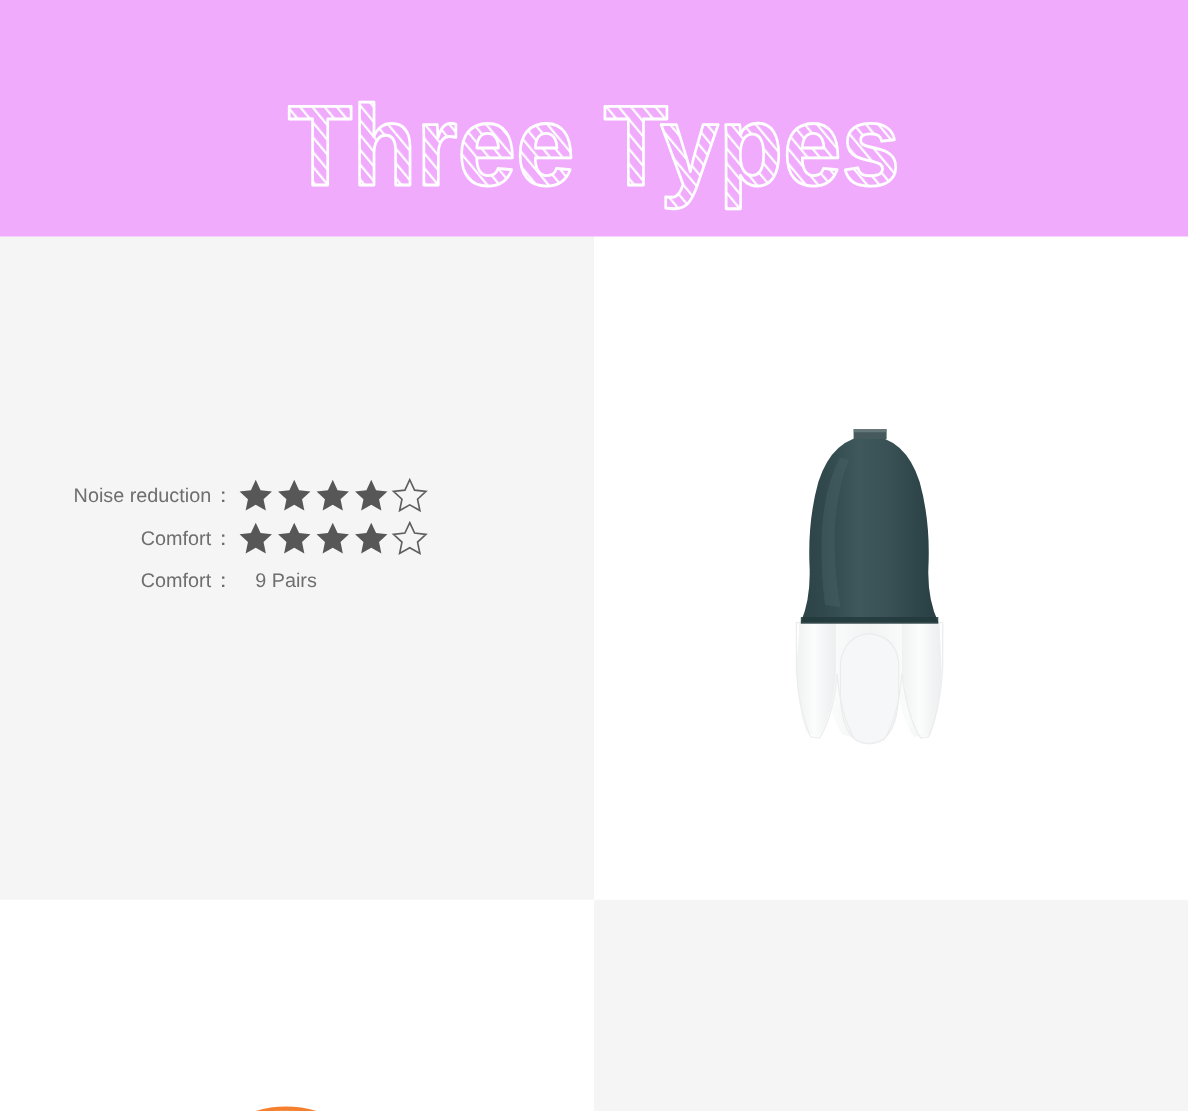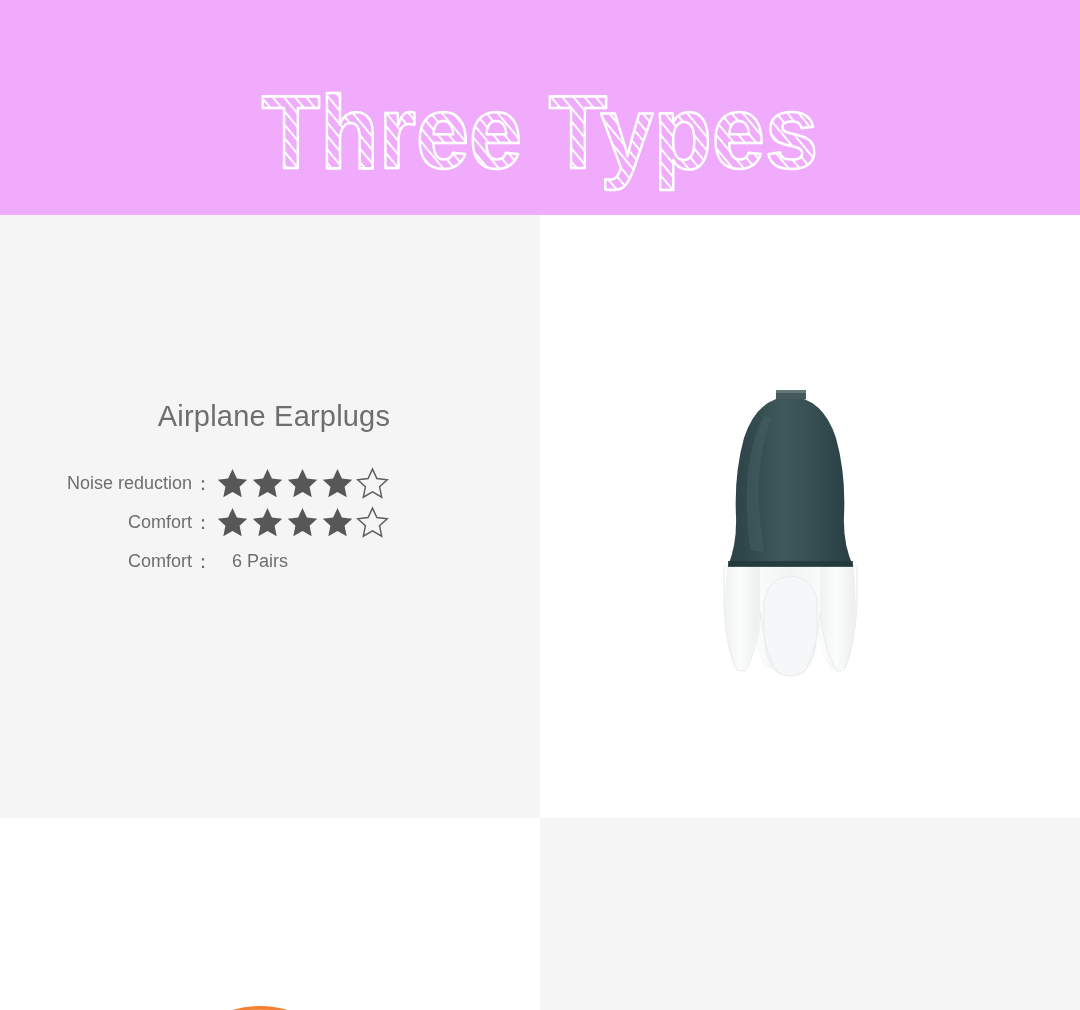--- a/index.html
+++ b/index.html
@@ -158,21 +158,20 @@
     </div>
   </div>
 
   <div class="panel panel-tl"></div>
   <div class="panel panel-tr"></div>
   <div class="panel panel-bl"></div>
   <div class="panel panel-br"></div>
 
   <div class="info-block">
 
-    <div class="product-title">Airplane Earplugs</div>
 
     <div class="spec-list">
 
       <div class="spec-row">
         <div class="spec-label">Noise reduction</div>
         <div class="spec-colon">：</div>
         <div class="stars">
           <span class="star">
             <svg width="35" height="34" viewBox="0 0 24 24">
                 <polygon points="12,2.2 15.1,8.9 22.4,9.7 17,14.7 18.5,22 12,18.3 5.5,22 7,14.7 1.6,9.7 8.9,8.9" fill="#575757"></polygon>
@@ -231,21 +230,21 @@
                 <polygon points="12,2.2 15.1,8.9 22.4,9.7 17,14.7 18.5,22 12,18.3 5.5,22 7,14.7 1.6,9.7 8.9,8.9" fill="none" stroke="#5e5e5e" stroke-width="1.05"></polygon>
               </svg>
           </span>
         </div>
 
       </div>
 
       <div class="spec-row">
         <div class="spec-label">Comfort</div>
         <div class="spec-colon">：</div>
-        <div class="spec-value">6 Pairs</div>
+        <div class="spec-value">9 Pairs</div>
       </div>
 
     </div>
   </div>
 
   <div class="product-image">
     <svg width="250" height="300" viewBox="0 0 250 300">
       <defs>
         <linearGradient id="capGrad" x1="0" y1="0" x2="1" y2="0">
           <stop offset="0%" stop-color="#2c4347"></stop>

